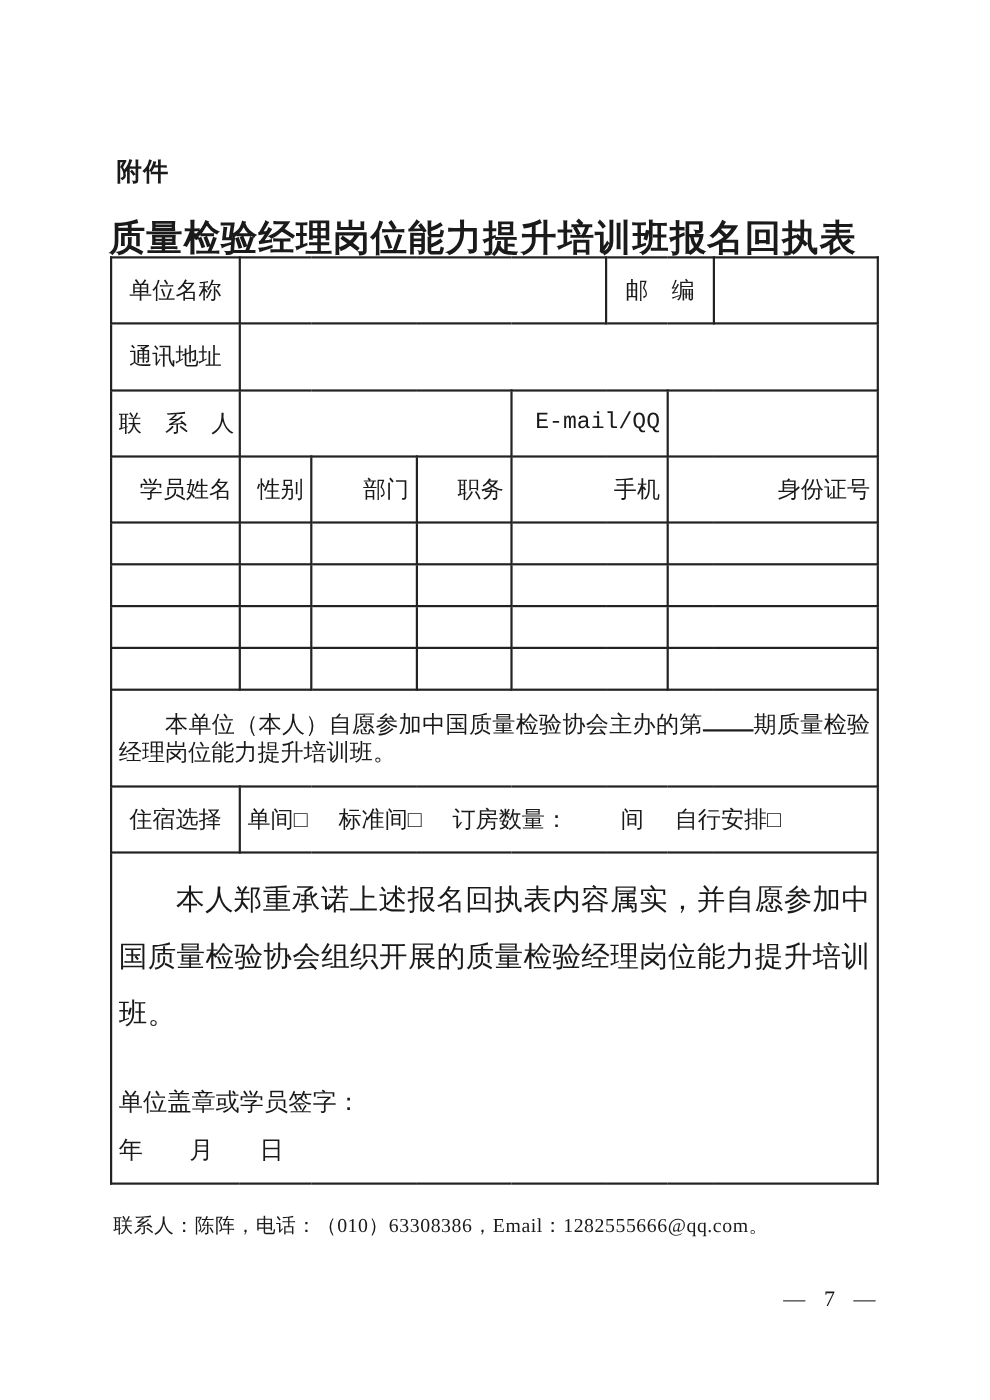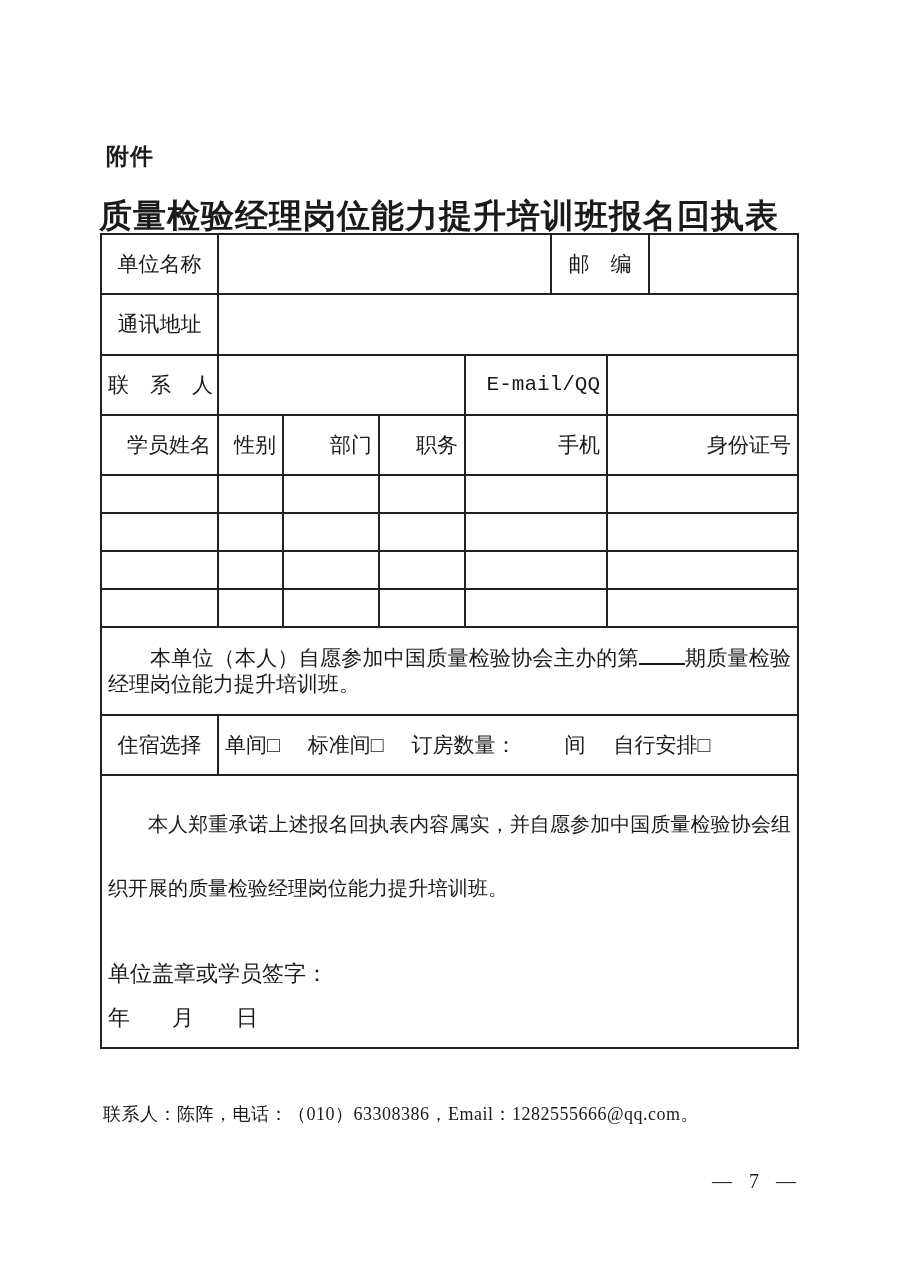--- a/index.html
+++ b/index.html
@@ -50,21 +50,21 @@
   }
   td.acc-cell { padding: 0 8px; white-space: nowrap; overflow: hidden; }
   .acc-item { display: inline-block; }
   .gap28 { display: inline-block; width: 28px; }
   .gap48 { display: inline-block; width: 48px; }
   .chk { display: inline-block; }
 
   td.focus-cell { vertical-align: top; padding: 8px 10px; font-size: 21px; }
 
   td.sign-cell { vertical-align: top; padding: 20px 10px 0 10px; }
-  .declaration { font-size: 20px; line-height: 64px; text-indent: 2em; text-align: justify; margin: 0; }
+  .declaration { font-size: 26px; line-height: 52px; text-indent: 2em; text-align: justify; margin: 0; }
   .signature-line { text-align: left; font-size: 22px; margin-top: 40px; }
   .date-line { text-align: left; font-size: 22px; margin-top: 16px; padding-right: 46px; letter-spacing: 10px; }
 
   .footer-contact { position: absolute; left: 103px; top: 1102px; font-size: 18px; letter-spacing: 0.5px; }
   .page-number { position: absolute; left: 712px; top: 1170px; font-size: 20px; letter-spacing: 6px; }
 </style>
 </head>
 <body>
 
 <div class="doc">

